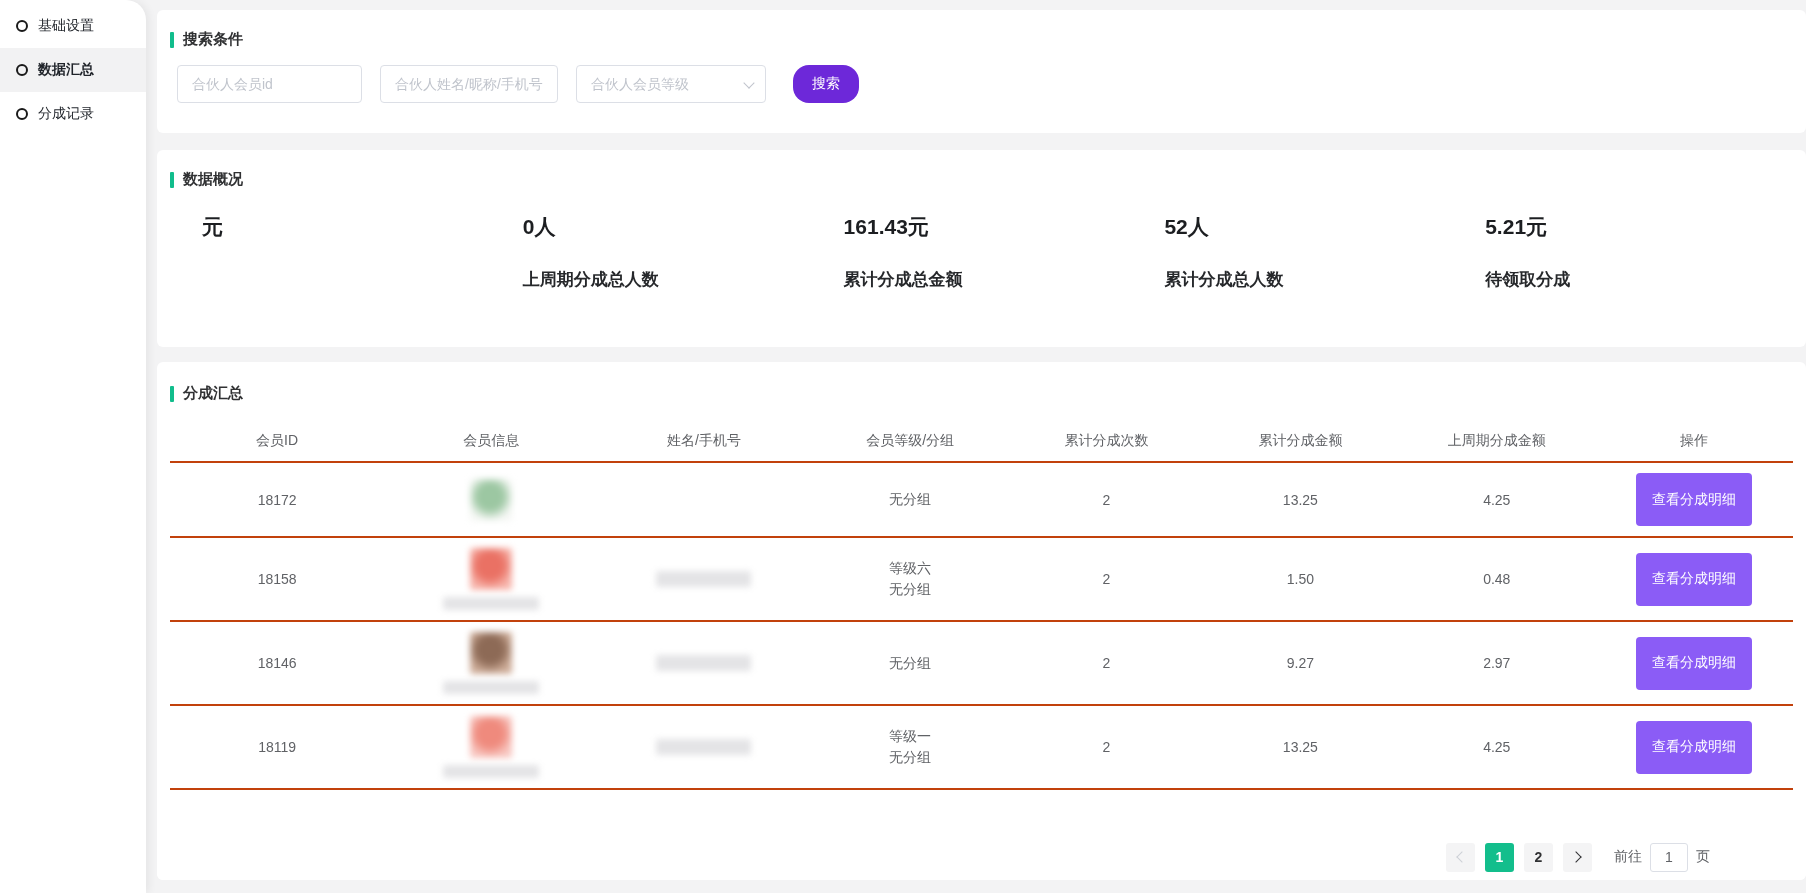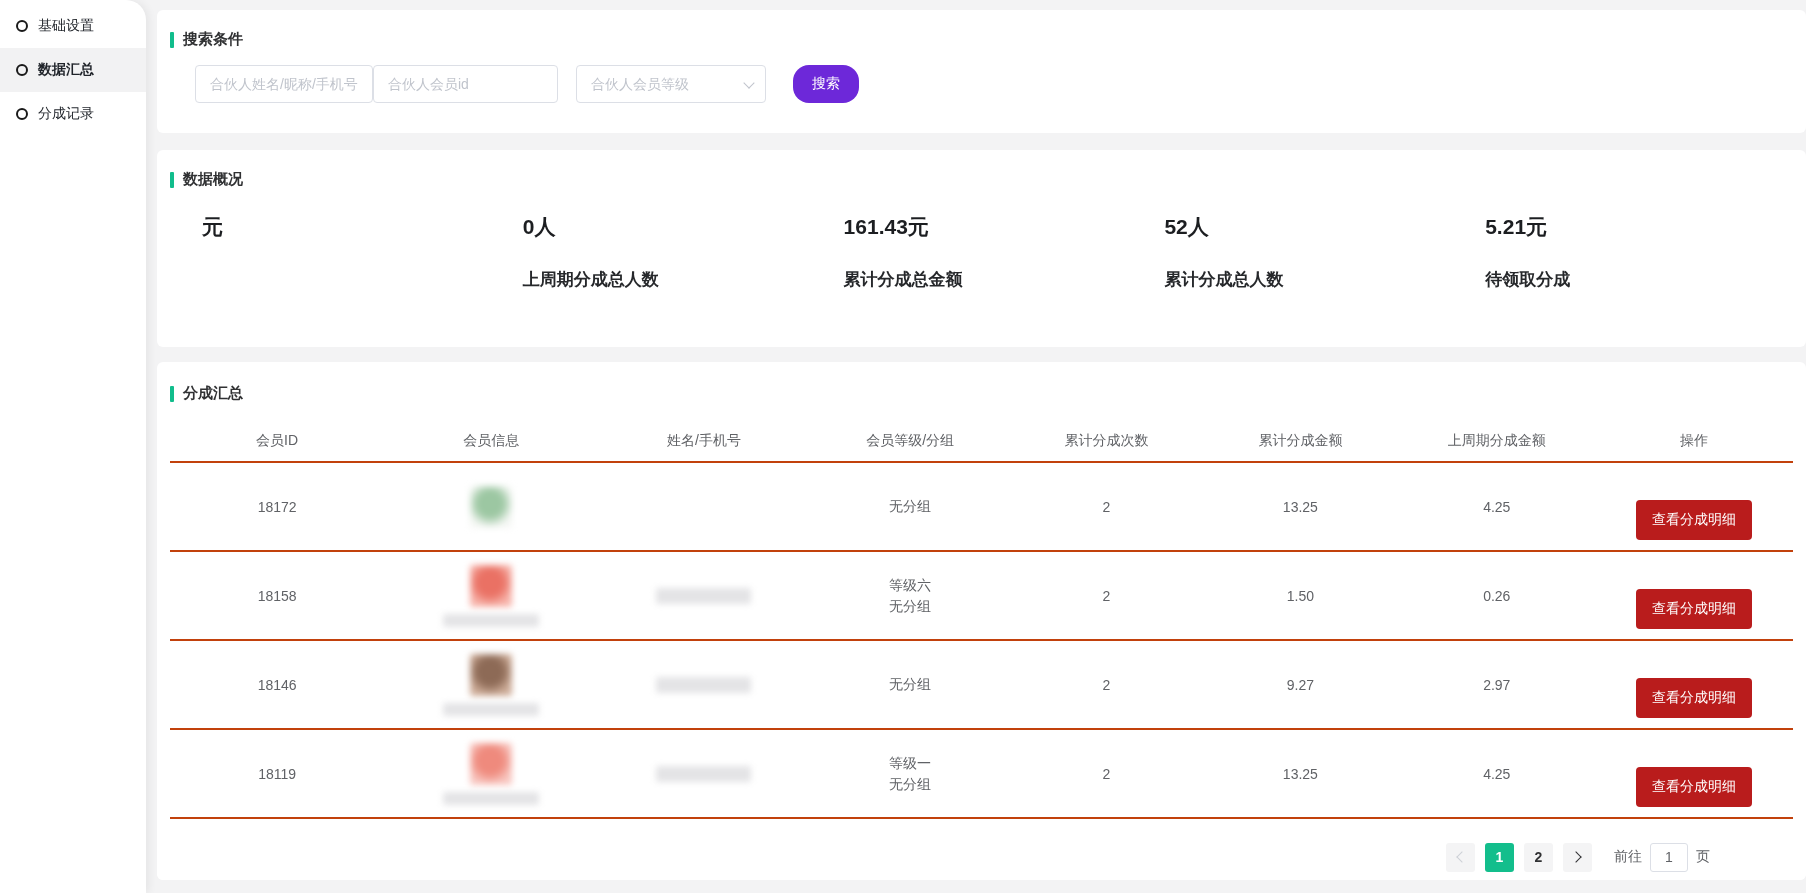--- a/index.html
+++ b/index.html
@@ -59,22 +59,22 @@
   .c4{flex:0 0 12.4%;} .c5{flex:0 0 11.8%;} .c6{flex:0 0 12.1%;}
   .c7{flex:0 0 12.1%;} .c8{flex:0 0 12.2%;}
   .thead .tcell{padding:6px 4px;}
   .rows-area { overflow:hidden; height:414px; }
   .member-info { display:flex; flex-direction:column; align-items:center; gap:7px; }
   .avatar { width:42px; height:42px; border-radius:3px; filter:blur(3px); }
   .bar { border-radius:2px; filter:blur(3px); background:#e4e4e6; }
   .bar-nick { width:96px; height:13px; }
   .bar-phone { width:95px; height:16px; margin:0 auto; }
   .level-lines { line-height:21px; }
-  .btn-detail { background:#b91c1c; color:#fff; border:none; border-radius:4px;
-    height:40px; padding:0 16px; font-size:14px; cursor:pointer;margin-top:27px; }
+  .btn-detail { background:#8b5cf6; color:#fff; border:none; border-radius:4px;
+    height:53px; padding:0 16px; font-size:14px; cursor:pointer; }
 
   
   .pager { position:absolute; left:0; right:0; bottom:0; height:46px;
     background:#fff; display:flex; align-items:center; justify-content:flex-end;
     padding-right:96px; gap:10px; }
   .pg-btn { width:29px; height:29px; border-radius:3px; background:#f4f4f5;
     display:flex; align-items:center; justify-content:center;
     font-size:14px; font-weight:bold; color:#303133; cursor:pointer; border:none; }
   .pg-btn.active { background:#13be8c; color:#fff; }
   .chev { width:8px; height:8px; border-left:1.5px solid #303133;
@@ -106,22 +106,22 @@
 </div>
 
 <div class="main">
 
   <div class="card card-search">
     <div class="section-title">
       <span class="green-bar"></span>
       <span>搜索条件</span>
     </div>
     <div class="search-row">
+      <input class="inp inp-id" placeholder="合伙人会员id" style="">
       <input class="inp inp-name" placeholder="合伙人姓名/昵称/手机号" style="">
-      <input class="inp inp-id" placeholder="合伙人会员id" style="">
       <div class="sel">
         <input class="inp" readonly="" placeholder="合伙人会员等级" style="">
         <span class="chev-down"></span>
       </div>
       <button class="btn-primary">搜索</button>
     </div>
   </div>
 
   <div class="card card-overview">
     <div class="section-title">
@@ -206,21 +206,21 @@
       <div class="bar bar-phone"></div>
     </div>
     <div class="tcell c4">
       <div class="level-lines">
         <div>等级六</div>
         <div>无分组</div>
       </div>
     </div>
     <div class="tcell c5">2</div>
     <div class="tcell c6">1.50</div>
-    <div class="tcell c7">0.26</div>
+    <div class="tcell c7">0.48</div>
     <div class="tcell c8">
       <button class="btn-detail">查看分成明细</button>
     </div>
   </div>
 
   <div class="trow">
     <div class="tcell c1">18146</div>
     <div class="tcell c2">
       <div class="member-info">
         <div class="avatar" style="background: radial-gradient(circle at 48% 42%, rgb(141, 106, 86) 0px, rgb(141, 106, 86) 38%, rgb(207, 174, 154) 72%);"></div>

